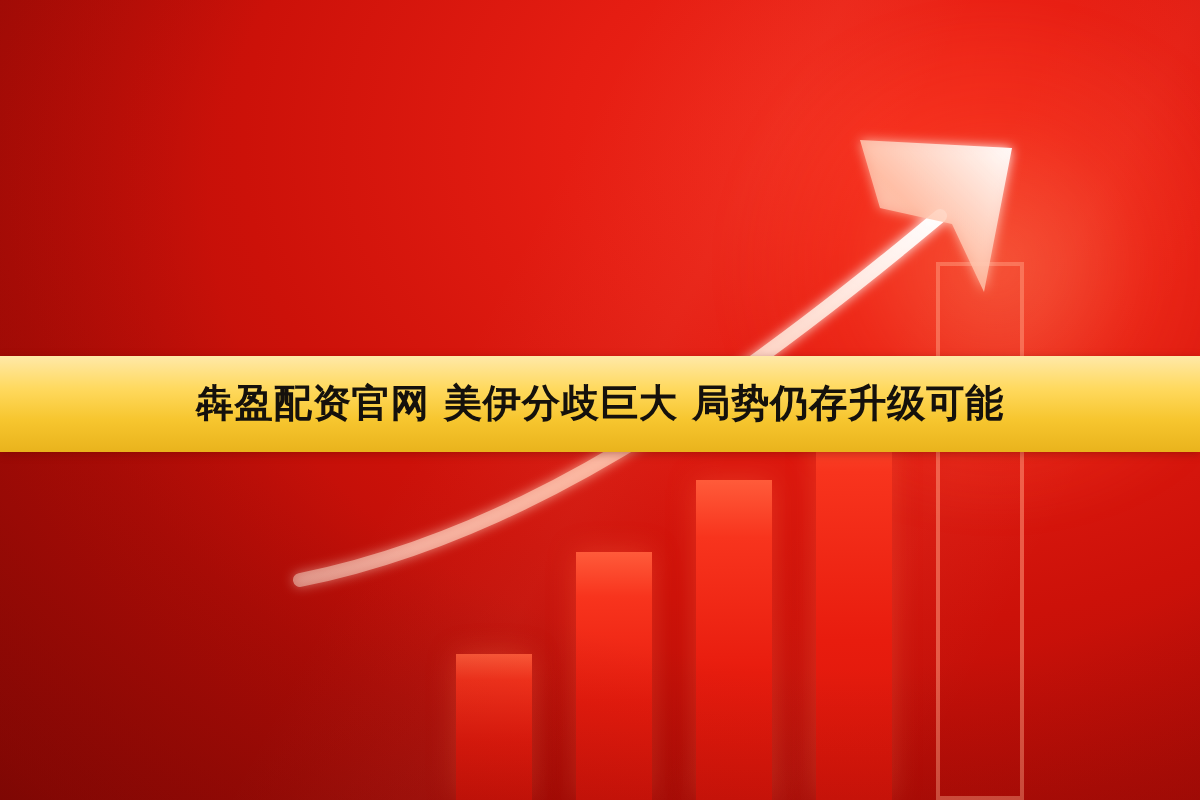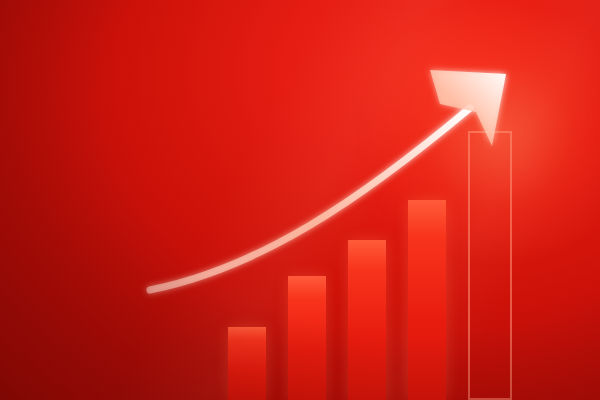--- a/index.html
+++ b/index.html
@@ -133,14 +133,17 @@
       </filter>
     </defs>
     <g filter="url(#arglow)">
       <path d="M150,290 C260,268 360,200 470,108" fill="none" stroke="url(#argrad)" stroke-width="7" stroke-linecap="round"></path>
       <path d="M430,70 L506,74 L492,146 L476,112 L440,104 Z" fill="url(#argrad)"></path>
     </g>
   </svg>
 
   <div class="vignette"></div>
 
+  <div class="band">
+    <span class="band-text">犇盈配资官网 美伊分歧巨大 局势仍存升级可能</span>
+  </div>
 
 </div>
 
 </body></html>

